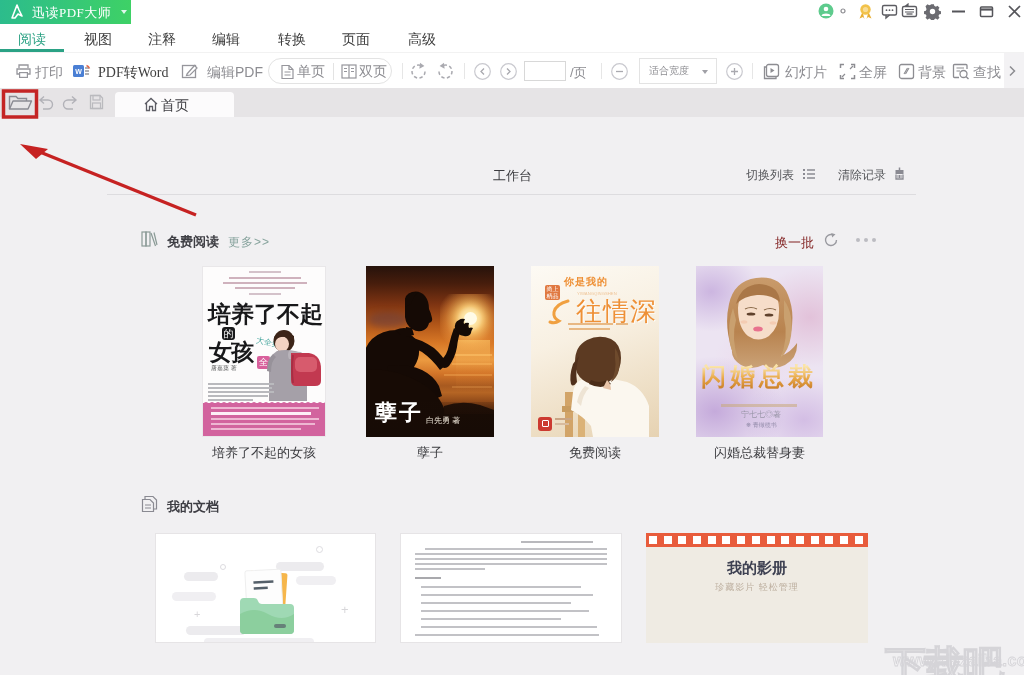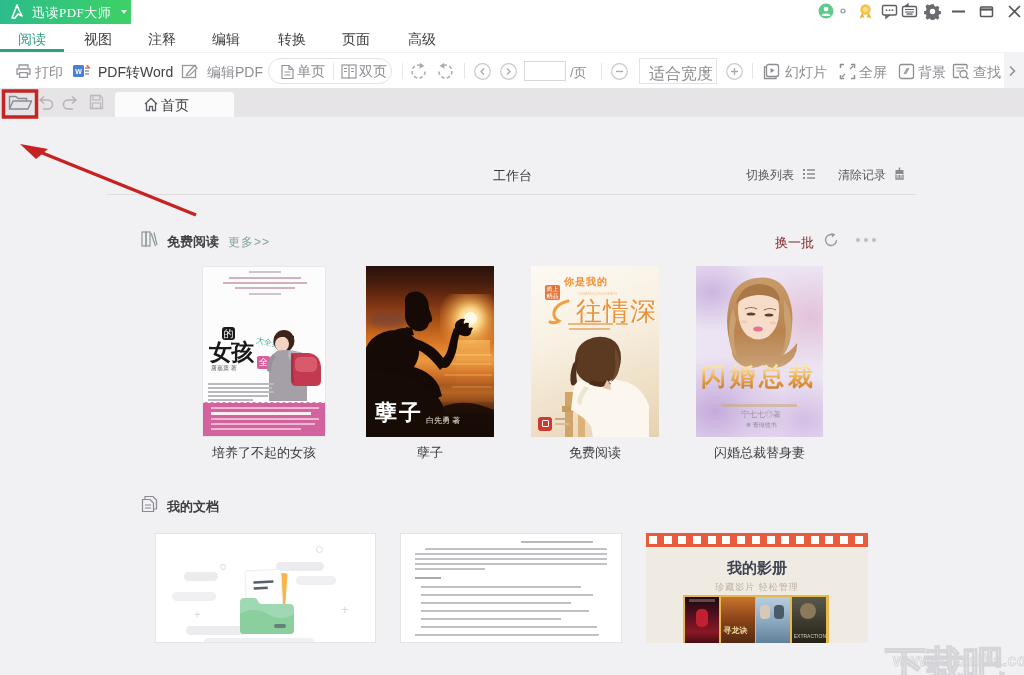--- a/index.html
+++ b/index.html
@@ -16,27 +16,27 @@
 
 
 #menurow { position:absolute; left:0; top:24px; width:1024px; height:28px; background:#fff; }
 .menuitem { position:absolute; top:7px; font-size:14px; color:#3d3d3d; }
 .menuitem.active { color:#2fa386; }
 #menu-underline { position:absolute; left:0; top:25px; width:64px; height:3px; background:#2ba285; }
 
 
 #toolbar { position:absolute; left:0; top:52px; width:1024px; height:36px; background:#fff; border-top:1px solid #f2f2f2; }
 .tbtext { position:absolute; top:11px; font-size:14px; color:#8d8d92; }
-.tbtext.dark { color:#404040; }
+.tbtext.dark { color:#404040;font-family:Liberation Serif, serif; }
 .tbsep { position:absolute; top:10px; width:1px; height:16px; background:#e6e6e6; }
 #pill { position:absolute; left:268px; top:5px; width:124px; height:26px; border:1px solid #e3e3e3; border-radius:13px; }
 #pill .pillsep { position:absolute; left:64px; top:4px; width:1px; height:17px; background:#e3e3e3; }
 #pageinput { position:absolute; left:524px; top:8px; width:42px; height:20px; border:1px solid #d8d8d8; background:#fff; }
 #fitbox { position:absolute; left:639px; top:5px; width:78px; height:26px; border:1px solid #e3e3e3; background:#fff; }
-#fitbox .t { position:absolute; left:9px; top:5px; font-size:16px; color:#8d8d92; }
+#fitbox .t { position:absolute; left:9px; top:5px; font-size:10px; color:#8d8d92; }
 #fitbox .c { position:absolute; right:8px; top:11px; width:0; height:0; border-left:3.5px solid transparent; border-right:3.5px solid transparent; border-top:4px solid #a0a0a6; }
 #tb-more { position:absolute; left:1004px; top:0; width:20px; height:36px; background:#f3f2f4; }
 
 
 #tabrow { position:absolute; left:0; top:88px; width:1024px; height:29px; background:#e6e4e6; }
 #hometab { position:absolute; left:115px; top:4px; width:119px; height:25px; background:#fcfbfc; border-radius:4px 4px 0 0; }
 #hometab .t { position:absolute; left:46px; top:5px; font-size:14px; color:#3e3e42; }
 #wktitle { position:absolute; left:493px; top:167px; font-size:13px; color:#3b3b3f; }
 .hdrright { position:absolute; top:167px; font-size:12px; color:#55565a; }
 #sep1 { position:absolute; left:107px; top:194px; width:809px; height:1px; background:#dddcdf; }
@@ -279,20 +279,21 @@
     <i></i>
     <i></i>
   </div>
 
 <div class="book" id="book1" style="left:202px;width:124px;background:#fdfcfc;border:1px solid #e9e7e9">
   <div class="abs" style="left:46px;top:4px;width:32px;height:1.5px;background:#d4c2ca"></div>
   <div class="abs" style="left:26px;top:10px;width:72px;height:1.8px;background:#cfb2bd"></div>
   <div class="abs" style="left:20px;top:15px;width:84px;height:1.8px;background:#cfb2bd"></div>
   <div class="abs" style="left:32px;top:20px;width:60px;height:1.8px;background:#cfb2bd"></div>
   <div class="abs" style="left:46px;top:26px;width:32px;height:1.5px;background:#d4c2ca"></div>
+  <div class="abs" style="left:5px;top:32px;font-size:23px;font-weight:bold;color:#18181a;letter-spacing:0px;white-space:nowrap">培养了不起</div>
   <div class="abs" style="left:19px;top:60px;width:13px;height:13px;border-radius:3px;background:#1a1a1c;color:#fff;font-size:10px;line-height:13px;text-align:center">的</div>
   <div class="abs" style="left:6px;top:70px;font-size:23px;font-weight:bold;color:#18181a;letter-spacing:-1px">女孩</div>
   <div class="abs" style="left:53px;top:70px;font-size:8px;color:#4ba8a0;transform:rotate(12deg)">大全集</div>
   <div class="abs" style="left:54px;top:89px;width:13px;height:13px;background:#d8609c;border-radius:2px;color:#fff;font-size:9px;line-height:13px;text-align:center">全</div>
   <div class="abs" style="left:8px;top:97px;font-size:6px;color:#555">唐嘉蕖 著</div>
 
   <svg class="abs" style="left:64px;top:62px" width="61" height="73" viewBox="0 0 61 73">
     <ellipse cx="17" cy="12" rx="10.5" ry="11" fill="#3c2418"></ellipse>
     <ellipse cx="15" cy="15" rx="7" ry="7.5" fill="#f3d3c3"></ellipse>
     <path d="M7 12 Q15 4 27 11 L27 7 Q16 0 7 8 Z" fill="#3c2418"></path>
@@ -460,37 +461,20 @@
   <div class="abs" style="left:20px;top:76px;width:168px;height:2px;background:#c2c2c6"></div>
   <div class="abs" style="left:20px;top:84px;width:140px;height:2px;background:#c2c2c6"></div>
   <div class="abs" style="left:20px;top:92px;width:176px;height:2px;background:#c2c2c6"></div>
   <div class="abs" style="left:14px;top:100px;width:184px;height:2px;background:#c2c2c6"></div>
 </div>
 <div class="card" id="card3" style="left:646px;width:222px;border:none;background:#efebe3">
   <div class="abs" style="left:0;top:0;width:222px;height:14px;background:#e85c3c"></div>
   <div class="abs" style="left:3px;top:3px;width:219px;height:8px;background:repeating-linear-gradient(90deg,#fff 0 8px,#e85c3c 8px 14.7px)"></div>
   <div class="abs" style="left:0;top:26px;width:222px;text-align:center;font-size:15px;font-weight:bold;color:#3e4152">我的影册</div>
   <div class="abs" style="left:0;top:48px;width:222px;text-align:center;font-size:9px;color:#bcae9e;letter-spacing:1px">珍藏影片 轻松管理</div>
-  <div class="abs" style="left:37px;top:62px;width:146px;height:52px;background:#e8b84c;padding:2px">
-    <div style="float:left;width:34px;height:50px;margin-right:1.6px;background:linear-gradient(180deg,#1a0a10 0%,#5a1020 40%,#8a1825 70%,#30080e 100%);position:relative">
-        <div style="position:absolute;left:11px;top:12px;width:12px;height:18px;border-radius:5px;background:#c02030"></div>
-        <div style="position:absolute;left:4px;top:2px;width:26px;height:3px;background:rgba(220,180,180,0.35)"></div>
-      </div>
-    <div style="float:left;width:34px;height:50px;margin-right:1.6px;background:linear-gradient(180deg,#c8742c 0%,#8a4418 45%,#4a2410 100%);position:relative">
-        <div style="position:absolute;left:3px;top:28px;font-size:8px;color:#f0d8a0;font-weight:bold">寻龙诀</div>
-      </div>
-    <div style="float:left;width:34px;height:50px;margin-right:1.6px;background:linear-gradient(180deg,#b8cede 0%,#8aa8c0 50%,#5a7890 100%);position:relative">
-        <div style="position:absolute;left:4px;top:8px;width:10px;height:14px;border-radius:4px;background:#d8c8b8"></div>
-        <div style="position:absolute;left:18px;top:8px;width:10px;height:14px;border-radius:4px;background:#4a5a68"></div>
-      </div>
-    <div style="float:left;width:34px;height:50px;background:linear-gradient(180deg,#5a584a 0%,#3a382c 55%,#1e1c14 100%);position:relative">
-        <div style="position:absolute;left:8px;top:6px;width:16px;height:16px;border-radius:50%;background:#8a7a5a"></div>
-        <div style="position:absolute;left:2px;top:36px;font-size:5px;color:#d0c8b0">EXTRACTION</div>
-      </div>
-  </div>
 </div>
 
 <svg class="abs" style="left:0;top:85px;width:240px;height:140px" viewBox="0 0 240 140">
   <rect x="3.5" y="6" width="33" height="26" fill="none" stroke="#c42424" stroke-width="3.5"></rect>
   <line x1="196" y1="130" x2="30" y2="63" stroke="#c62222" stroke-width="3.5"></line>
   <path d="M20 59 L48 64 L36 74 Z" fill="#c62222"></path>
 </svg>
 
 <div id="wm1">下载吧</div>
 <div id="wm2">www.xiazaiba.com</div>

